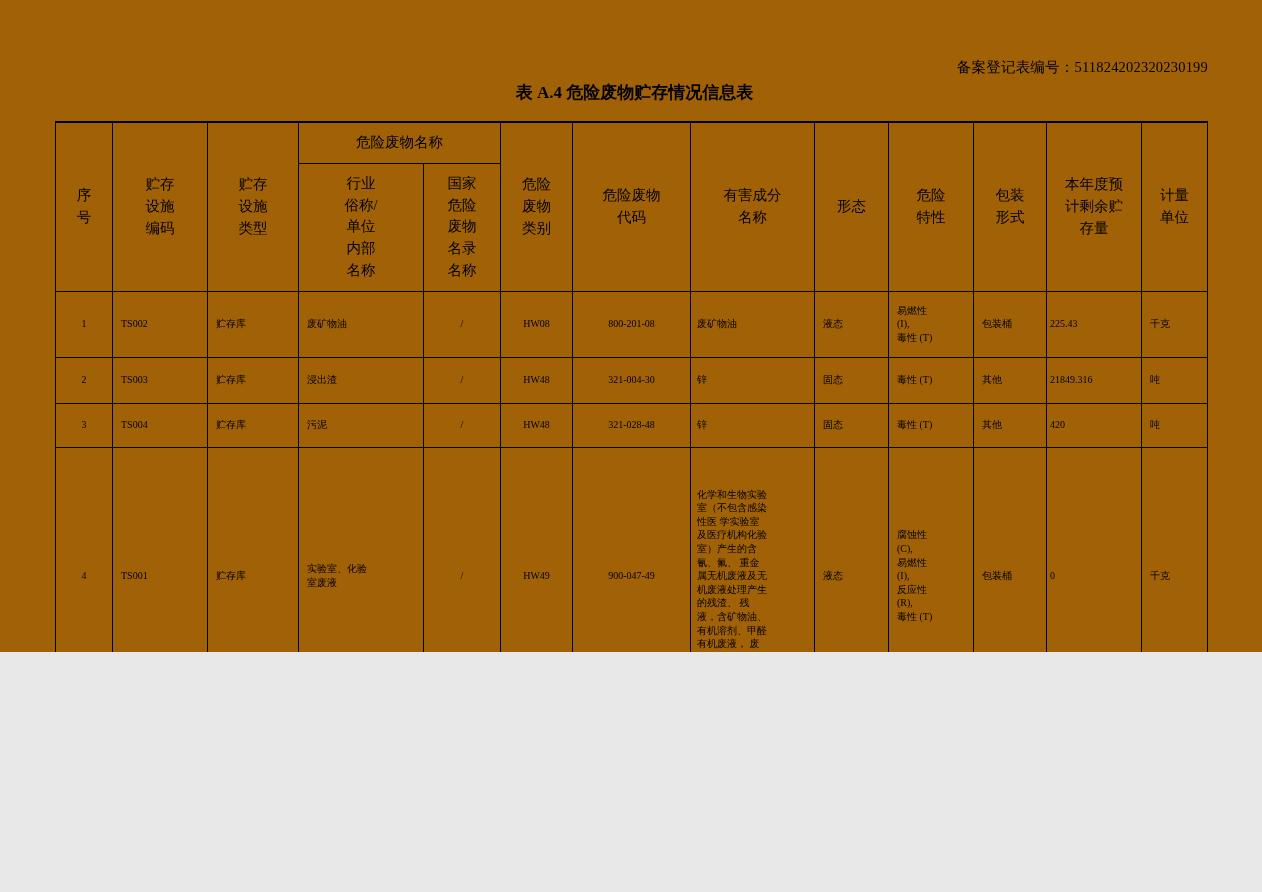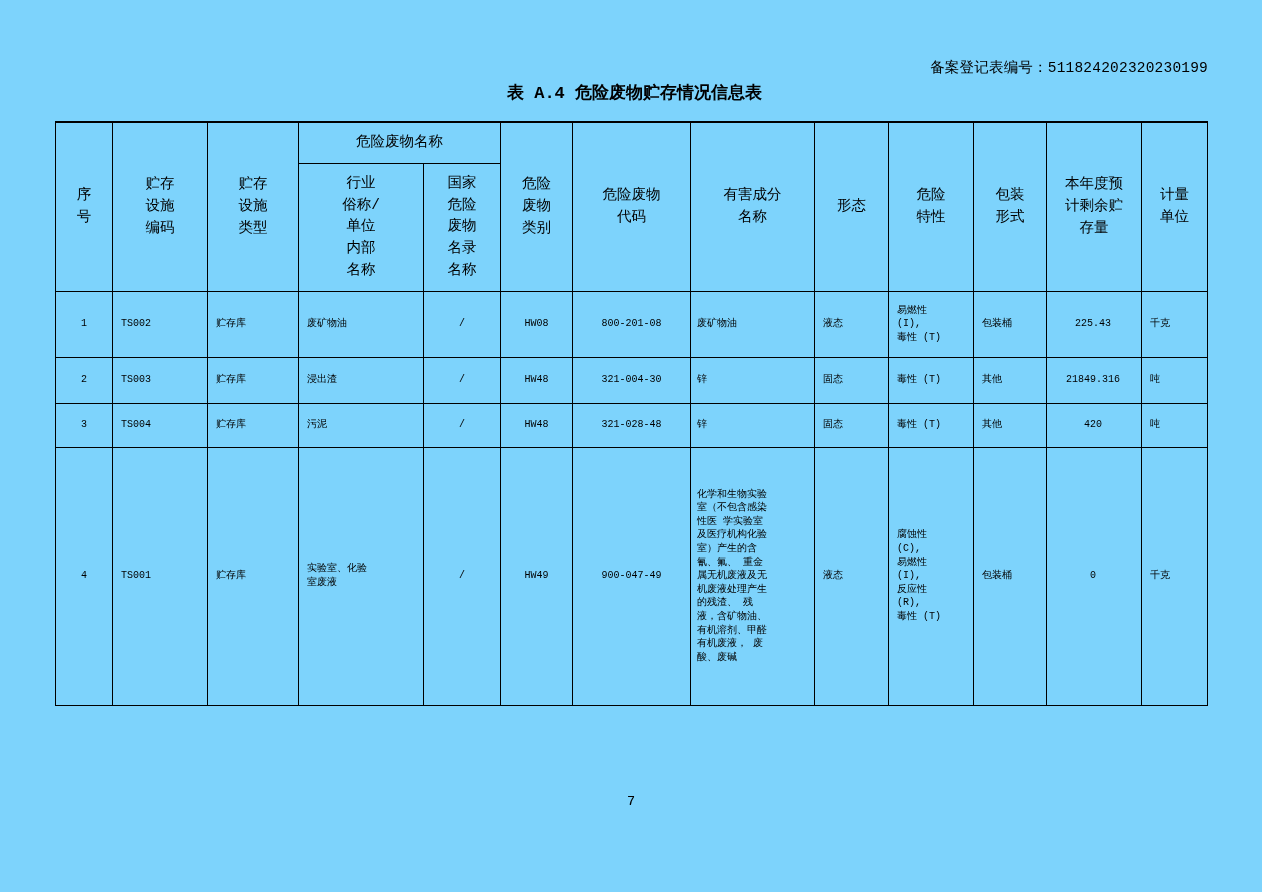--- a/index.html
+++ b/index.html
@@ -1,21 +1,21 @@
 <!DOCTYPE html>
 <html><head>
 <meta charset="utf-8">
 <style>
   * { margin:0; padding:0; box-sizing:border-box; }
   html,body { background:#e8e8e8; }
   .page {
     position:relative;
-    width:1262px; height:892px;
-    background:#7dd3fc;
-    font-family:Liberation Mono, monospace;
+    width:1262px; height:652px;
+    background:#a16207;
+    font-family:Liberation Serif, serif;
     color:#000000;
     overflow:hidden;
   }
   .reg-line {
     position:absolute;
     top:58px; right:54px;
     font-size:14.5px;
     letter-spacing:0.2px;
   }
   .doc-title {
@@ -48,21 +48,21 @@
     text-align:center;
     padding:9px 1px;
   }
   .waste-table td {
     font-size:10px;
     line-height:1.36;
     padding:1px 3px;
   }
   td.al-left   { text-align:left;  padding-left:8px; }
   td.al-center { text-align:center; }
-  td.al-right  { text-align:center; padding-right:5px; }
+  td.al-right  { text-align:left; padding-right:5px; }
   td.dense     { padding-left:6px; padding-right:2px; }
   .page-number {
     position:absolute;
     top:794px; left:0; right:0;
     text-align:center;
     font-size:13.5px;
   }
 </style>
 </head>
 <body>

